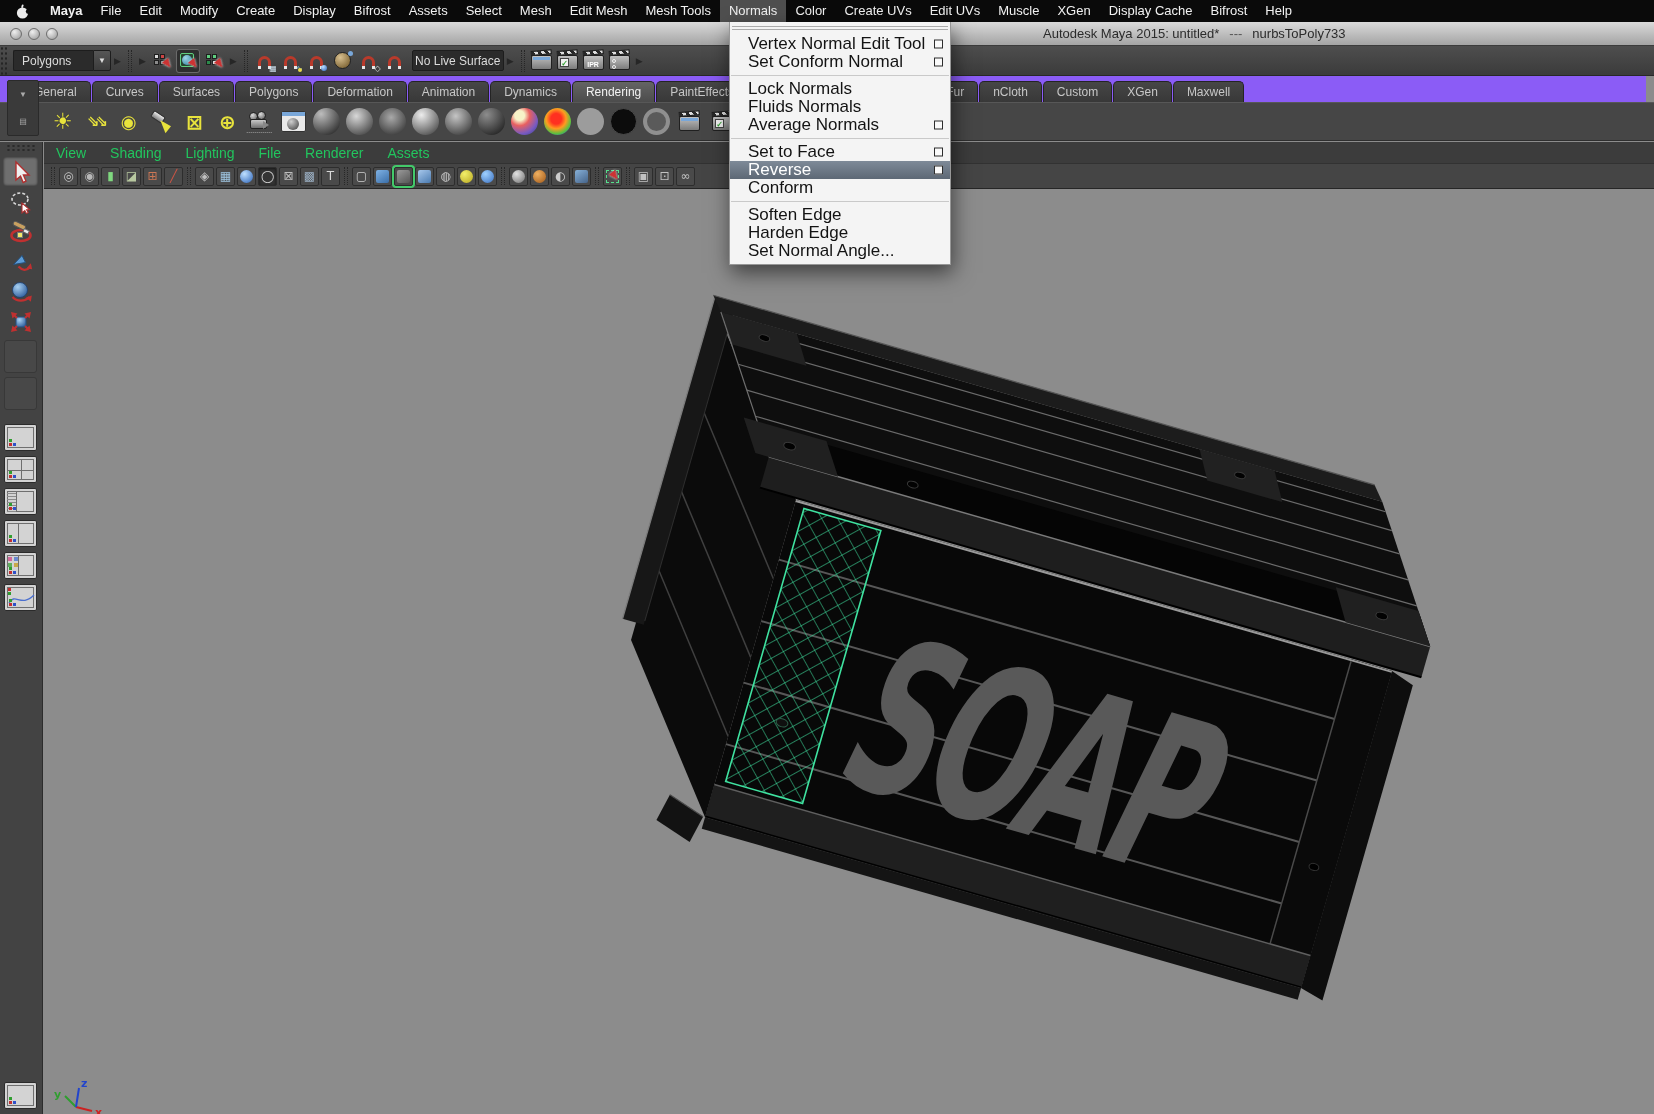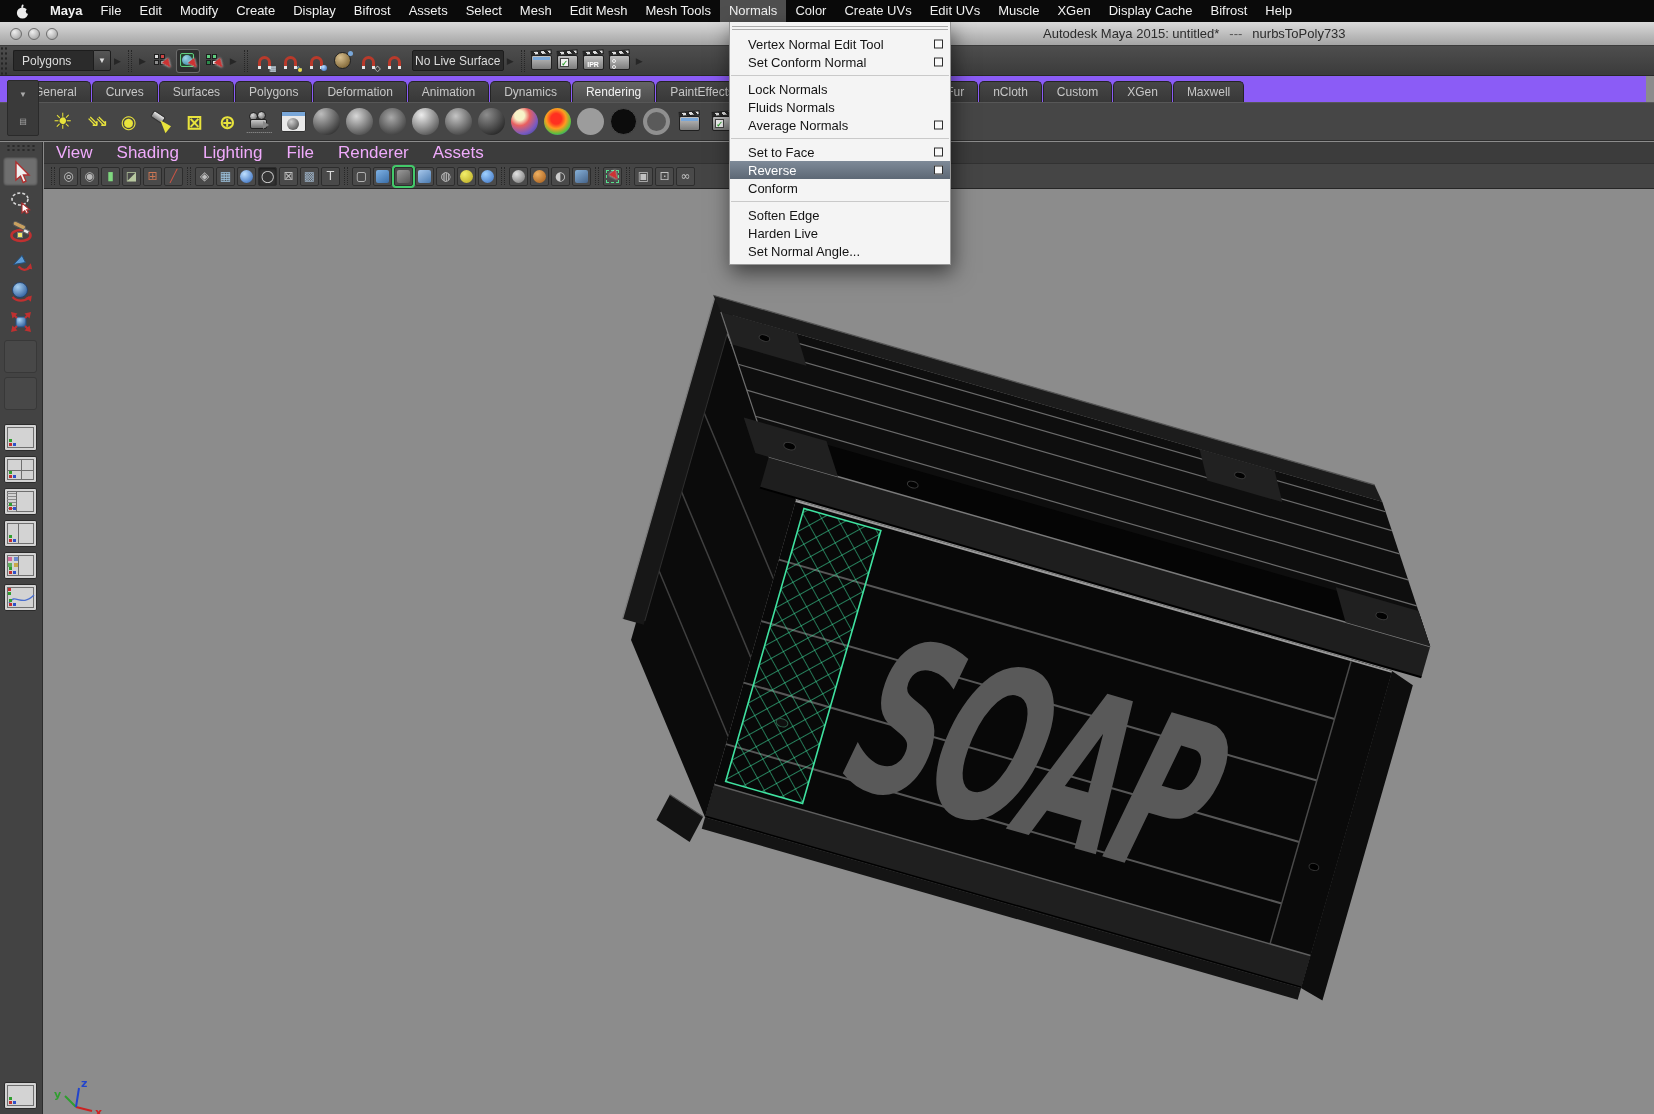--- a/index.html
+++ b/index.html
@@ -55,38 +55,38 @@
   #toolbox .grip2{height:9px;margin:2px 6px 4px 6px;background-image:radial-gradient(circle,#2a2a2a 1px,transparent 1.3px);background-size:5px 4px}
   .tool{width:35px;height:29px;margin:1px 0 1px 3px;display:flex;align-items:center;justify-content:center;border-radius:3px}
   .tool.active{background:#6f6f6f;box-shadow:inset 0 0 3px #1e1e1e}
   .slot{width:33px;height:33px;margin:4px 0 0 4px;background:#484848;border:1px solid #383838;border-radius:3px}
   .laybtn{width:33px;height:27px;margin:5px 0 0 4px;background:#d3d3d3;border:1px solid #2b2b2b;border-radius:2px;position:relative;overflow:hidden}
   .lb-frame{position:absolute;inset:2px;border:1px solid #6f6f6f}
   .axdot{position:absolute;left:4px;bottom:4px;width:3px;height:3px;background:#c23030;box-shadow:0 -4px 0 #2f9e2f,4px 0 0 #3050c8}
   #toolbox-bottom{position:absolute;bottom:5px;left:0}
 
   #panelbar{position:absolute;left:44px;top:0;right:0;height:22px;background:#3c3c3c;border-bottom:1px solid #323232;display:flex;align-items:center;padding-left:12px;z-index:4}
-  .pmenu{color:#f0abfc;font-size:17px;margin-right:24px;white-space:nowrap}
+  .pmenu{color:#22c55e;font-size:14px;margin-right:24px;white-space:nowrap}
   #paneliconbar{position:absolute;left:44px;top:22px;right:0;height:25px;background:#454545;border-bottom:1px solid #262626;display:flex;align-items:center;padding-left:5px;gap:2px;z-index:4}
   .picon{width:19px;height:19px;background:#4a4a4a;border:1px solid #2d2d2d;border-radius:2px;display:flex;align-items:center;justify-content:center;font-size:12px;font-family:"DejaVu Sans",sans-serif;position:relative;overflow:hidden}
   .picon.pressed{background:#343434;box-shadow:inset 0 1px 3px #161616}
   .picon.activeg{box-shadow:0 0 0 2px #43c96a}
   .pball{width:13px;height:13px;border-radius:50%}
   .pcube{width:13px;height:13px;border-radius:2px}
   .psep{width:4px;height:18px;border-left:1px dotted #272727;border-right:1px dotted #272727;margin:0 2px}
   .pdash{width:13px;height:13px;border:1px dashed #55df8c}
 
   
   #viewport{position:absolute;left:44px;top:48px;right:0;bottom:0;background:#8c8c8c}
   #viewport svg{position:absolute;left:0;top:0}
 
   
   #normals-menu{position:absolute;left:802px;top:22px;width:222px;background:#f4f4f4;border:1px solid #979797;border-top:none;box-shadow:2px 8px 20px rgba(0,0,0,.55);z-index:100;padding-bottom:4px}
   .tear{margin:4px 2px 5px 2px;border-top:1px solid #ababab;border-bottom:1px solid #ababab;height:4px}
-  .mrow{height:18px;display:flex;align-items:center;padding:0 8px 0 18px;font-size:13px;color:#131313;position:relative;white-space:nowrap}
+  .mrow{height:18px;display:flex;align-items:center;padding:0 8px 0 18px;font-size:17px;color:#131313;position:relative;white-space:nowrap}
   .mrow.hl{background:linear-gradient(#7e8a98,#5d6875);color:#fff}
   .optbox{position:absolute;right:7px;top:50%;transform:translateY(-50%);width:9px;height:9px;border:1.5px solid #2c2c2c;background:#fafafa}
   .msep{height:1px;background:#c9c9c9;margin:4px 1px}
 </style>
 </head>
 <body>
 
 <div id="menubar">
   <span class="mb-apple">
     <svg width="13" height="15" viewBox="0 0 13 15">
@@ -681,18 +681,18 @@
       <span class="optbox"></span>
     </div>
     <div class="mrow">
       <span>Conform</span>
     </div>
     <div class="msep"></div>
     <div class="mrow">
       <span>Soften Edge</span>
     </div>
     <div class="mrow">
-      <span>Harden Live</span>
+      <span>Harden Edge</span>
     </div>
     <div class="mrow">
       <span>Set Normal Angle...</span>
     </div>
   </div>
 
 </body></html>

